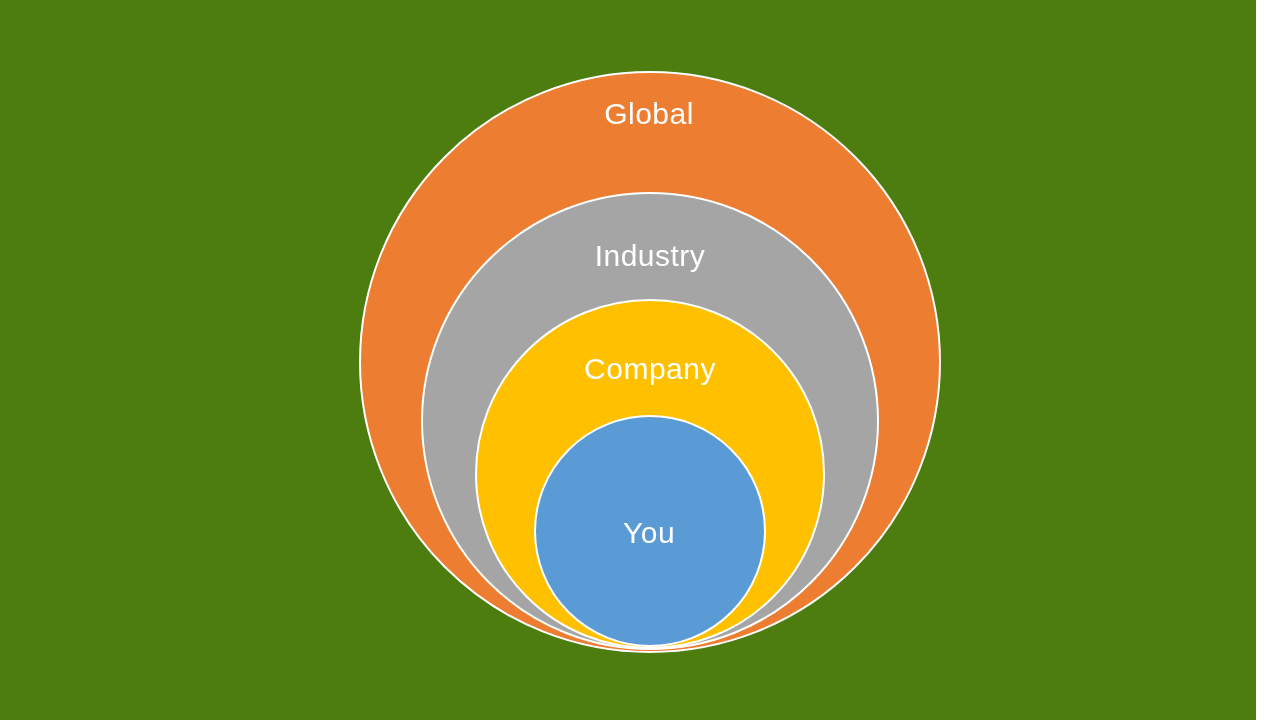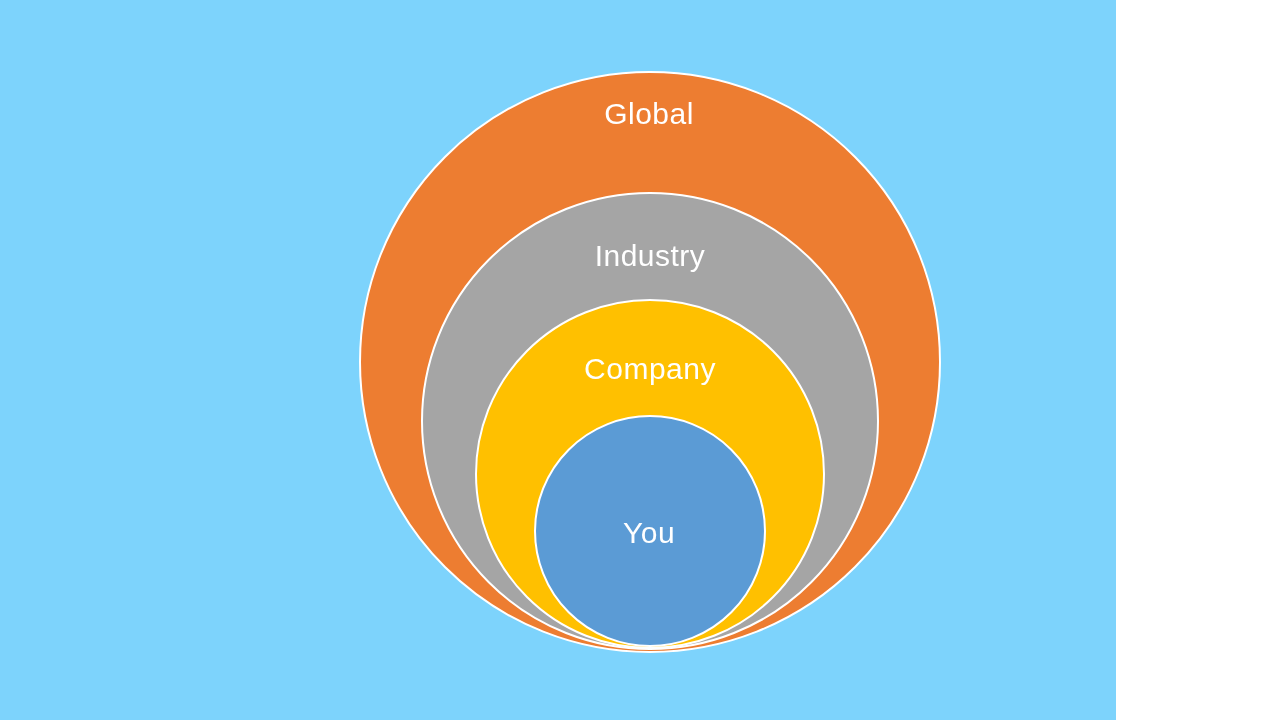--- a/index.html
+++ b/index.html
@@ -6,23 +6,23 @@
     margin: 0;
     padding: 0;
     width: 1280px;
     height: 720px;
     background: #FFFFFF;
     overflow: hidden;
     font-family: "Liberation Sans", sans-serif;
   }
   .slide {
     position: relative;
-    width: 1116px;
+    width: 1256px;
     height: 720px;
-    background: #7dd3fc;
+    background: #4d7c0f;
   }
   .venn-svg {
     display: block;
     width: 1280px;
     height: 720px;
   }
   .venn-circle {
     stroke: #FFFFFF;
     stroke-width: 2;
   }

